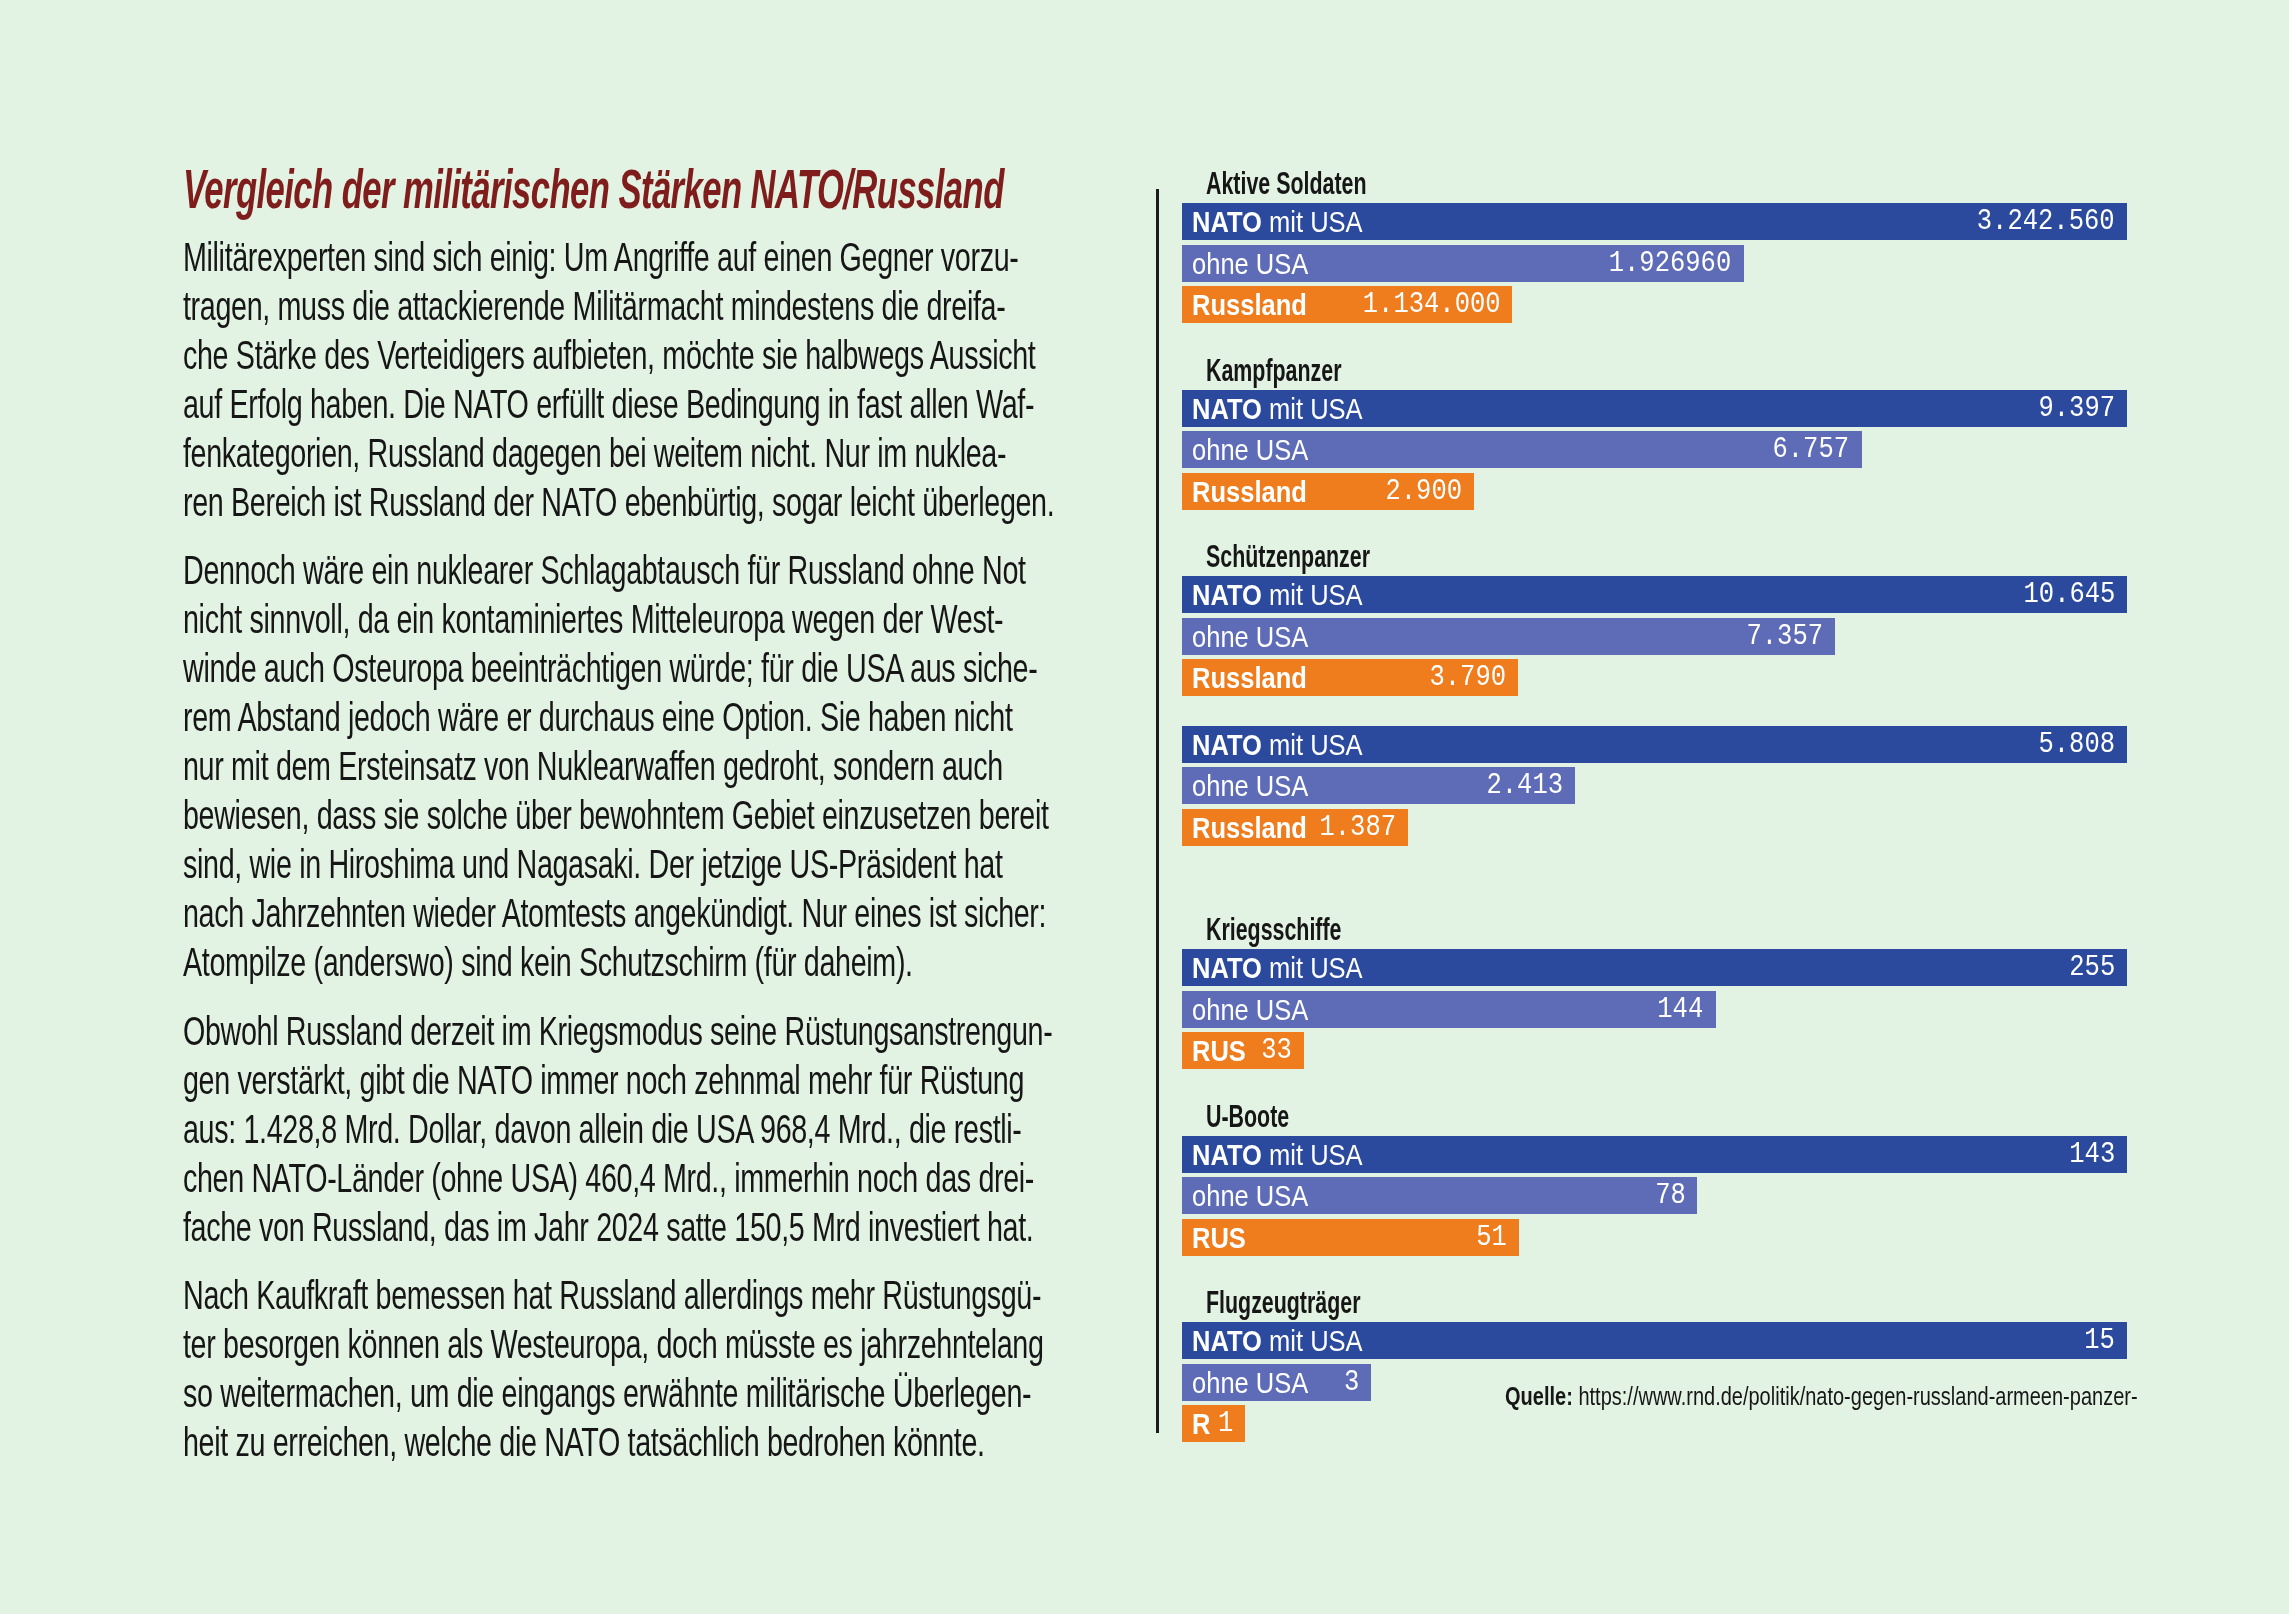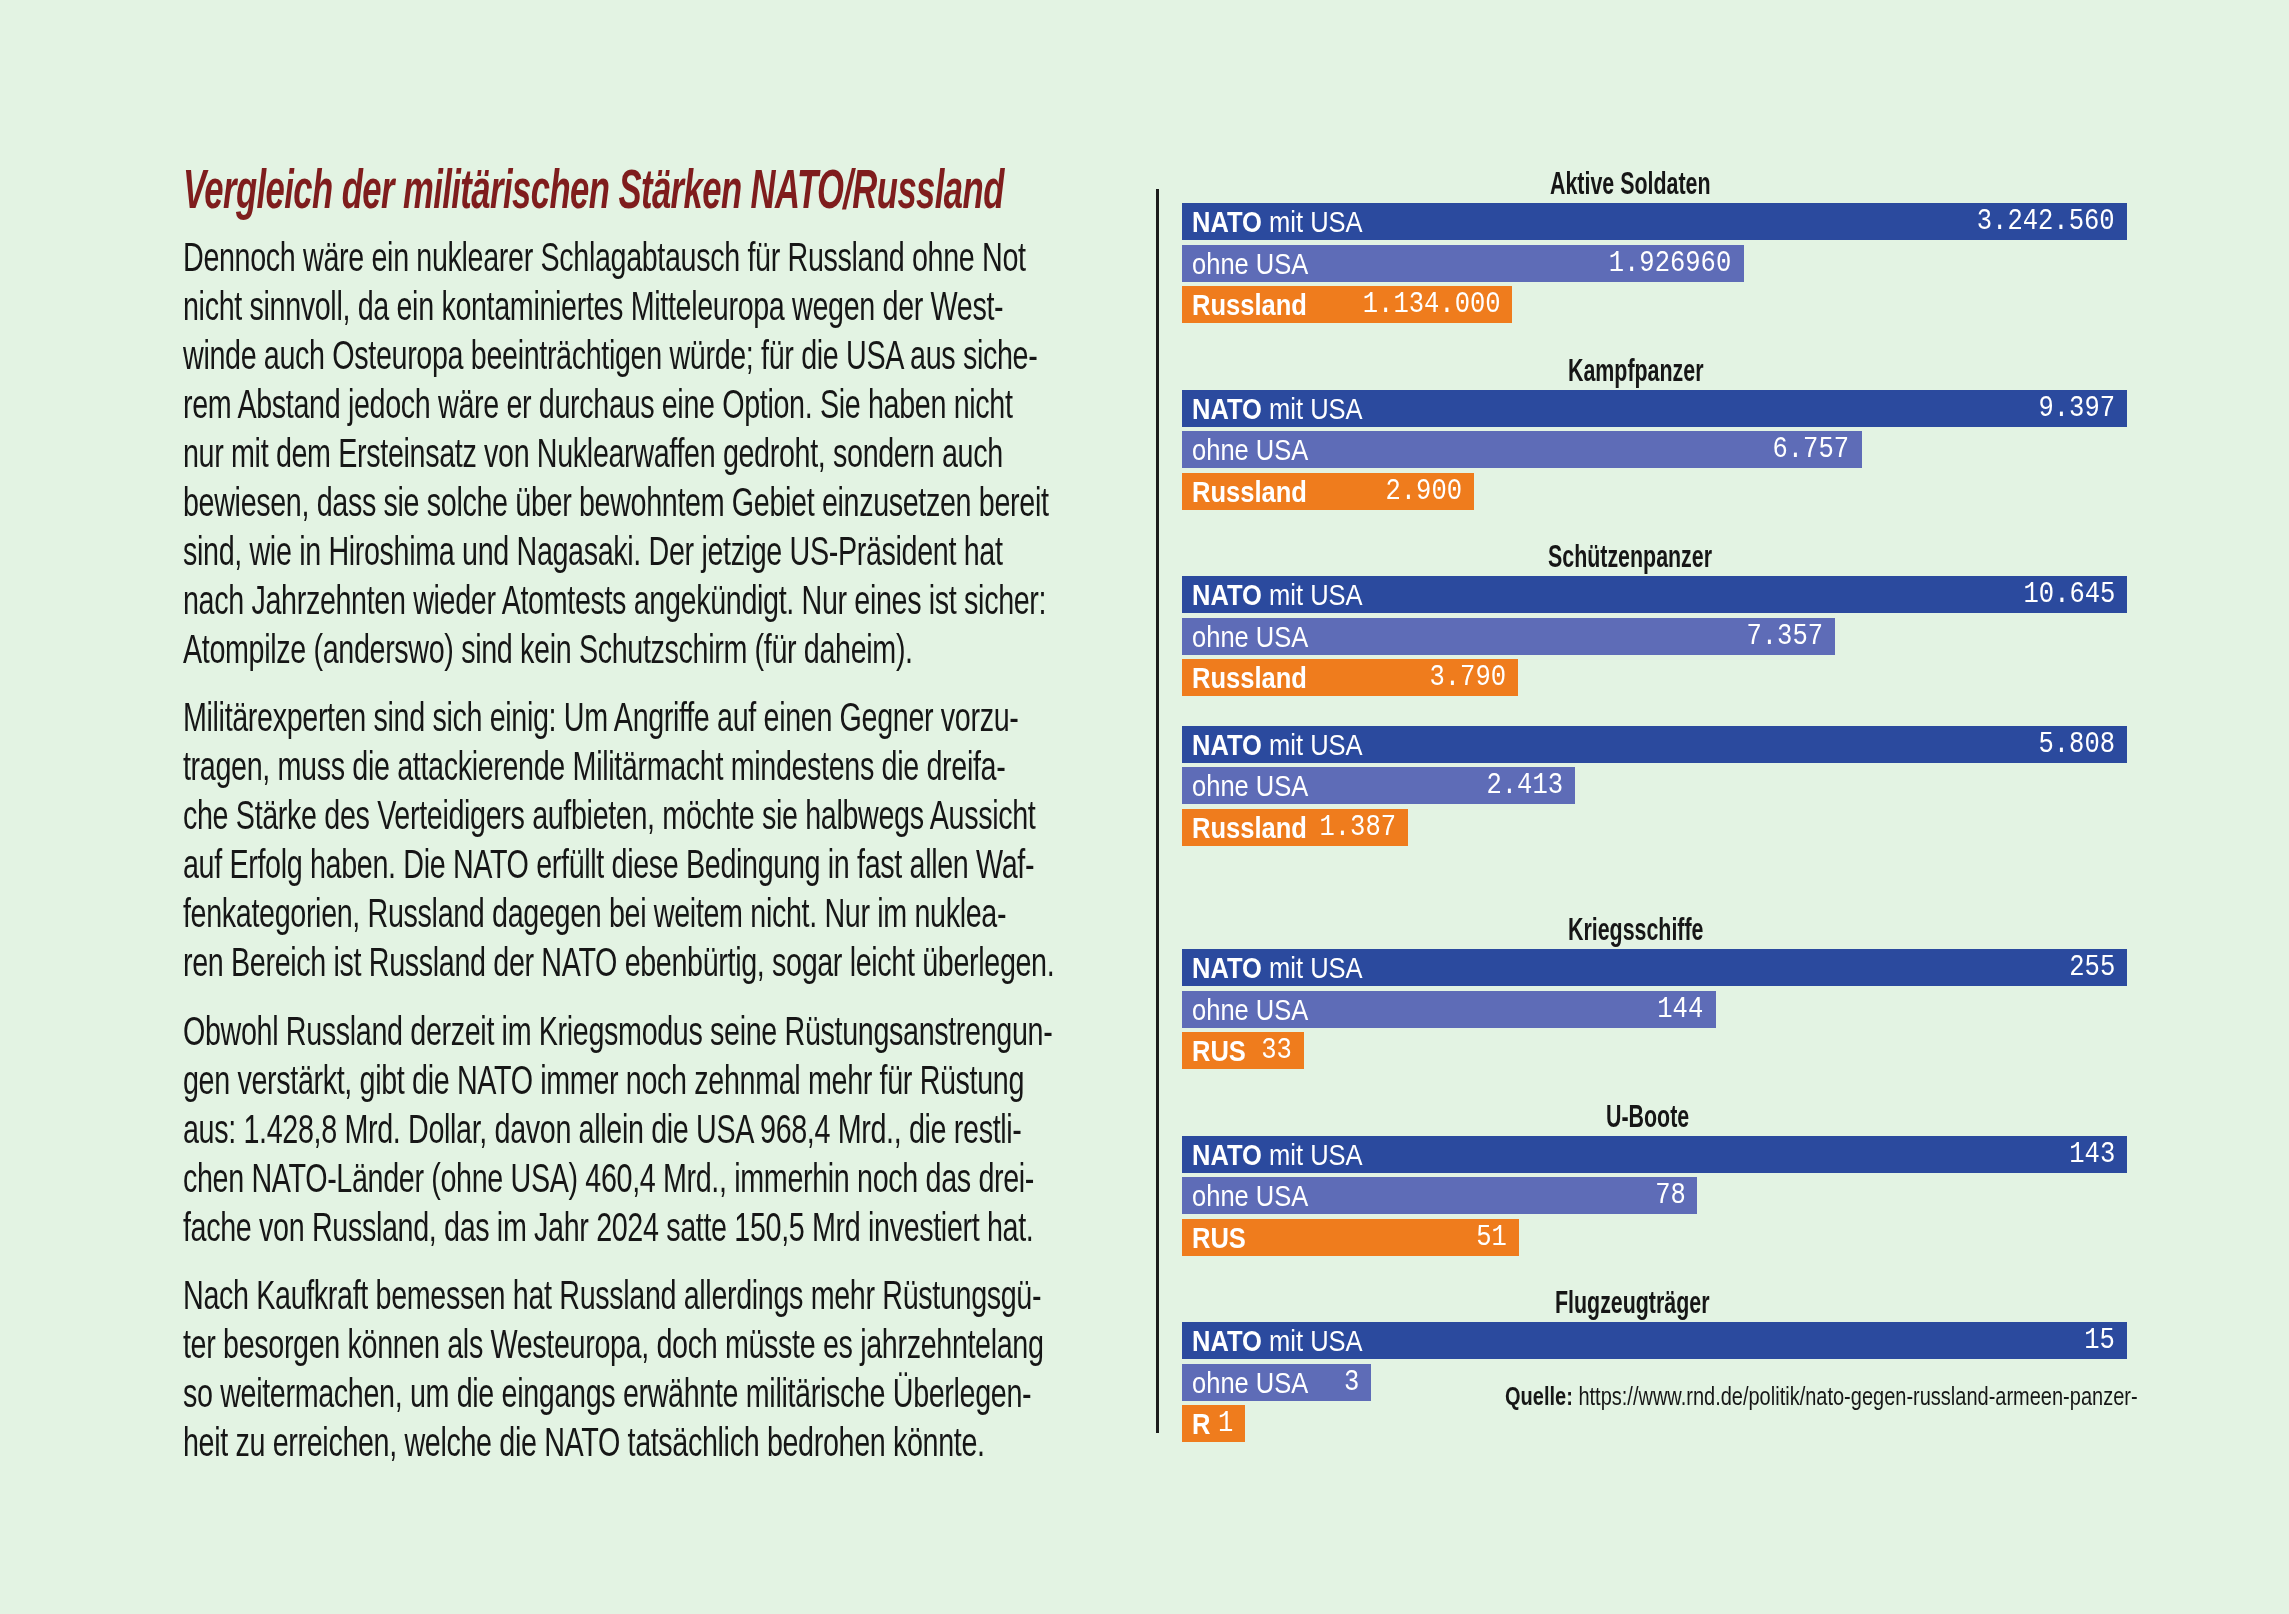--- a/index.html
+++ b/index.html
@@ -14,21 +14,21 @@
     transform:scaleX(0.63);transform-origin:0 0;white-space:nowrap;
   }
   .article{position:absolute;left:183px;top:233px;width:983px;}
   .para{margin:0 0 19.4px 0;}
   .para-in{
     display:block;width:1384px;font-size:41px;line-height:49px;letter-spacing:-0.5px;
     white-space:pre-line;transform:scaleX(0.70);transform-origin:0 0;
   }
   .divider{position:absolute;left:1156px;top:189px;width:2.8px;height:1244px;background:#1c1c1c;}
   .charts{position:absolute;left:1182px;top:166px;width:945px;}
-  .chart-group{height:157px;margin-bottom:29.5px;text-align:center;}
+  .chart-group{height:157px;margin-bottom:29.5px;}
   .chart-heading{height:37px;padding-left:24px;}
   .hd-in{
     display:inline-block;font-size:31px;font-weight:bold;line-height:35px;
     transform:scaleX(0.69);transform-origin:0 0;white-space:nowrap;
   }
   .bar-row{position:relative;height:37px;margin-bottom:4.6px;color:#ffffff;}
   .bar-label{position:absolute;left:10px;top:0;height:37px;line-height:38px;white-space:nowrap;}
   .bl-in{display:inline-block;font-size:29px;transform:scaleX(0.88);transform-origin:0 50%;white-space:nowrap;}
   .bar-value{position:absolute;right:12px;top:0;height:37px;line-height:38px;white-space:nowrap;font-family:Liberation Mono, monospace;}
   .bv-in{display:inline-block;font-size:29px;transform:scaleX(0.88);transform-origin:100% 50%;white-space:nowrap;}
@@ -39,37 +39,37 @@
 </style>
 </head>
 <body style="background: rgb(227, 243, 227);">
 
 <div class="title" style="color: #7f1d1d; font-style: italic;">
   <span class="t-in">Vergleich der militärischen Stärken NATO/Russland</span>
 </div>
 
 <div class="article">
   <p class="para">
+      <span class="para-in">Militärexperten sind sich einig: Um Angriffe auf einen Gegner vorzu-
+tragen, muss die attackierende Militärmacht mindestens die dreifa-
+che Stärke des Verteidigers aufbieten, möchte sie halbwegs Aussicht
+auf Erfolg haben. Die NATO erfüllt diese Bedingung in fast allen Waf-
+fenkategorien, Russland dagegen bei  weitem nicht. Nur im nuklea-
+ren Bereich ist Russland der NATO ebenbürtig, sogar leicht überlegen.</span>
+    </p>
+  <p class="para">
       <span class="para-in">Dennoch wäre ein nuklearer Schlagabtausch für Russland ohne Not
 nicht sinnvoll, da ein kontaminiertes Mitteleuropa wegen der West-
 winde auch Osteuropa beeinträchtigen würde; für die USA aus siche-
 rem Abstand jedoch wäre er durchaus eine Option. Sie haben nicht
 nur mit dem Ersteinsatz von Nuklearwaffen gedroht, sondern auch
 bewiesen, dass sie solche über bewohntem Gebiet einzusetzen bereit
 sind, wie in Hiroshima und Nagasaki. Der jetzige US-Präsident hat
 nach Jahrzehnten wieder Atomtests angekündigt. Nur eines ist sicher:
 Atompilze (anderswo) sind kein Schutzschirm (für daheim).</span>
-    </p>
-  <p class="para">
-      <span class="para-in">Militärexperten sind sich einig: Um Angriffe auf einen Gegner vorzu-
-tragen, muss die attackierende Militärmacht mindestens die dreifa-
-che Stärke des Verteidigers aufbieten, möchte sie halbwegs Aussicht
-auf Erfolg haben. Die NATO erfüllt diese Bedingung in fast allen Waf-
-fenkategorien, Russland dagegen bei  weitem nicht. Nur im nuklea-
-ren Bereich ist Russland der NATO ebenbürtig, sogar leicht überlegen.</span>
     </p>
   <p class="para">
       <span class="para-in">Obwohl Russland derzeit im Kriegsmodus seine Rüstungsanstrengun-
 gen verstärkt, gibt die NATO immer noch zehnmal mehr für Rüstung
 aus: 1.428,8 Mrd. Dollar, davon allein die USA 968,4 Mrd., die restli-
 chen NATO-Länder (ohne USA) 460,4 Mrd., immerhin noch das drei-
 fache von Russland, das im Jahr 2024 satte 150,5 Mrd investiert hat.</span>
     </p>
   <p class="para">
       <span class="para-in">Nach Kaufkraft bemessen hat Russland allerdings mehr Rüstungsgü-

